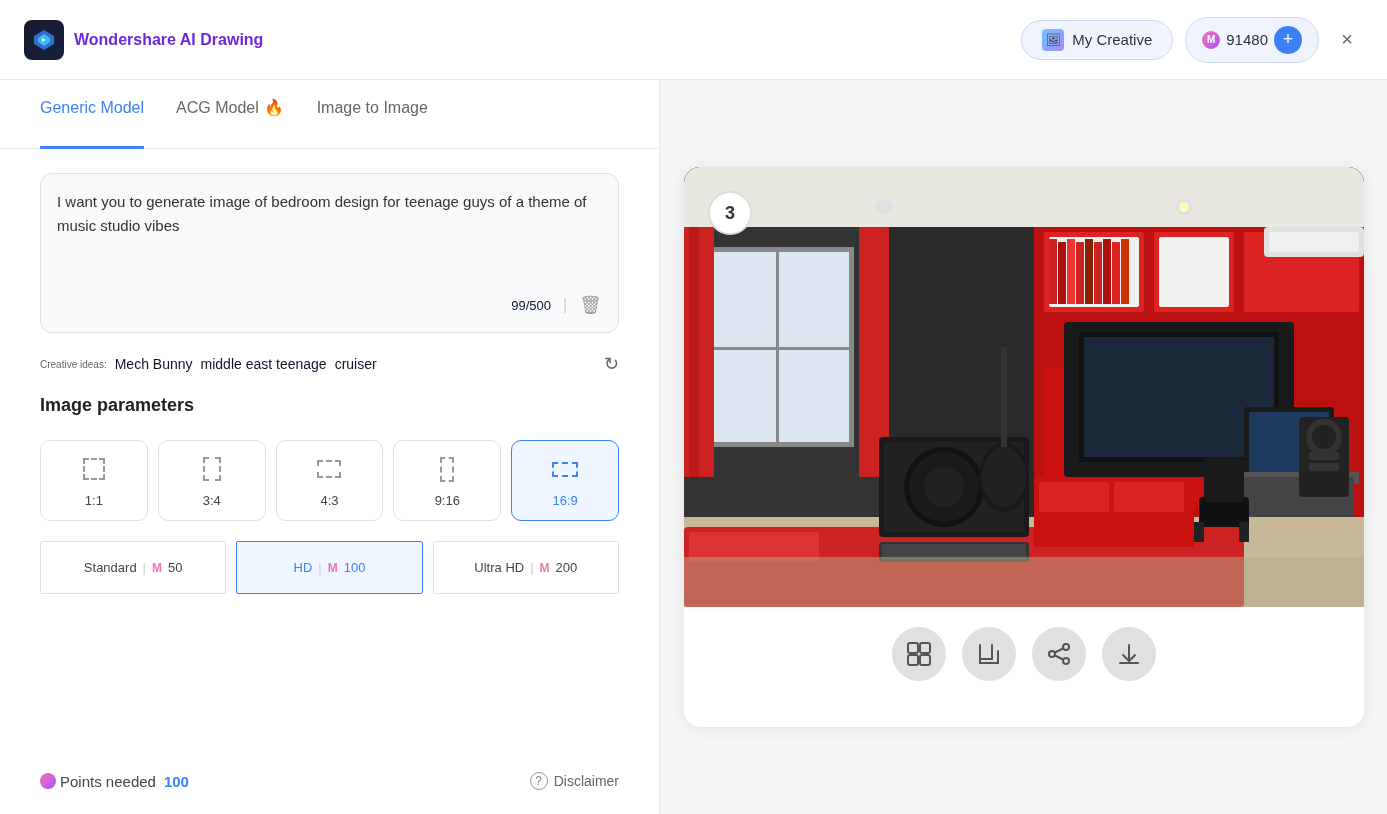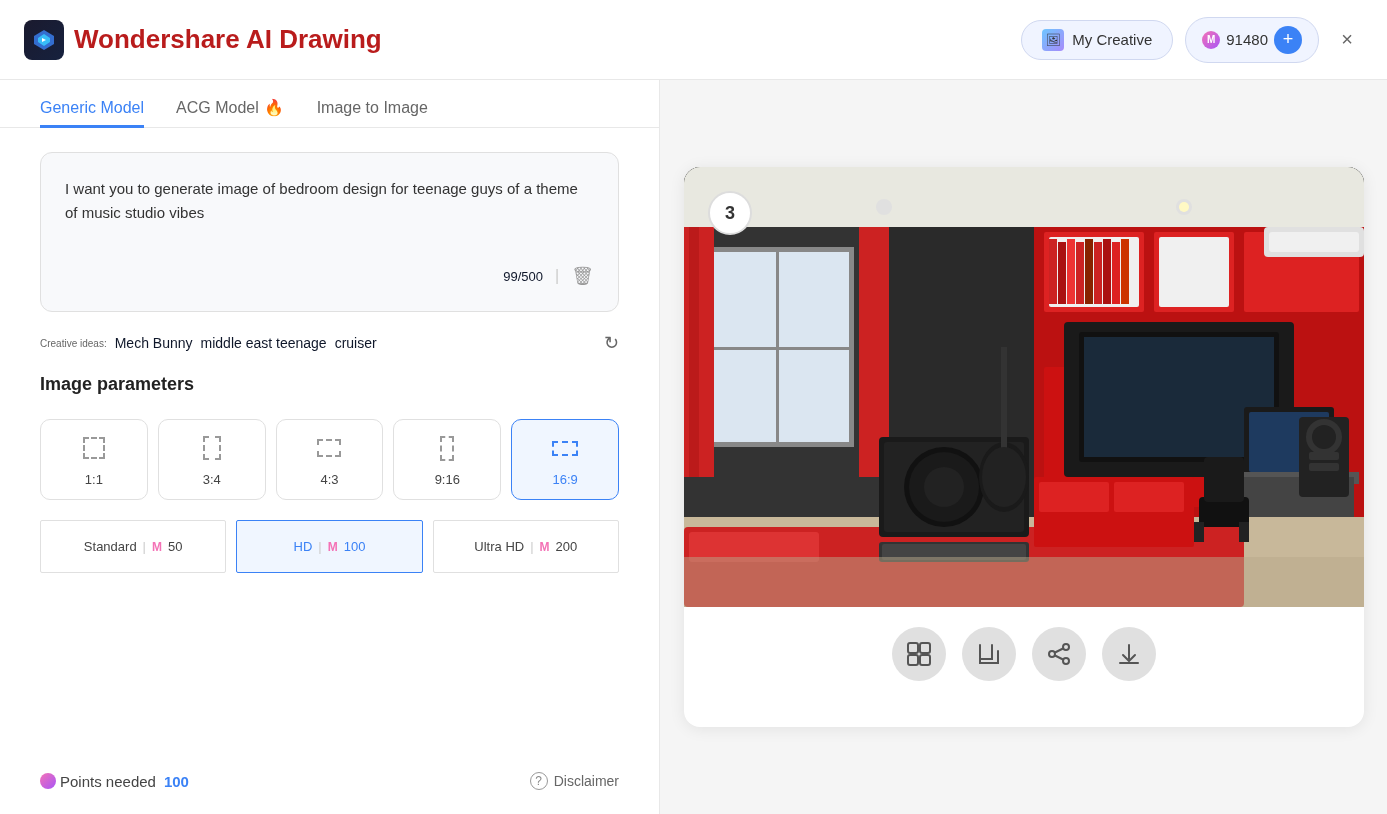--- a/index.html
+++ b/index.html
@@ -36,23 +36,23 @@
       border-radius: 8px;
       display: flex;
       align-items: center;
       justify-content: center;
     }
     .app-logo svg {
       width: 28px;
       height: 28px;
     }
     .app-title {
-      font-size: 26px;
+      font-size: 16px;
       font-weight: 600;
-      color: #b91c1c;
+      color: #6d28d9;
     }
     .topbar-right {
       display: flex;
       align-items: center;
       gap: 12px;
     }
     .my-creations-btn {
       display: flex;
       align-items: center;
       gap: 8px;
@@ -145,21 +145,21 @@
       display: flex;
       align-items: center;
       padding: 0 40px;
       border-bottom: 1px solid #e8e8e8;
       gap: 32px;
     }
     .tab {
       display: flex;
       align-items: center;
       gap: 6px;
-      padding: 18px 0 8px;
+      padding: 18px 0 29px;
       font-size: 16px;
       cursor: pointer;
       color: #666;
       border-bottom: 3px solid transparent;
       margin-bottom: -1px;
     }
     .tab.active {
       color: #3b82f6;
       border-bottom-color: #3b82f6;
       font-weight: 500;
@@ -176,21 +176,21 @@
       display: flex;
       flex-direction: column;
       gap: 20px;
     }
 
     
     .prompt-area {
       background: #f8f9fb;
       border: 1px solid #e0e0e0;
       border-radius: 12px;
-      padding: 24px;
+      padding: 16px;
       min-height: 160px;
       display: flex;
       flex-direction: column;
       justify-content: space-between;
     }
     .prompt-text {
       font-size: 15px;
       color: #333;
       line-height: 1.6;
     }

